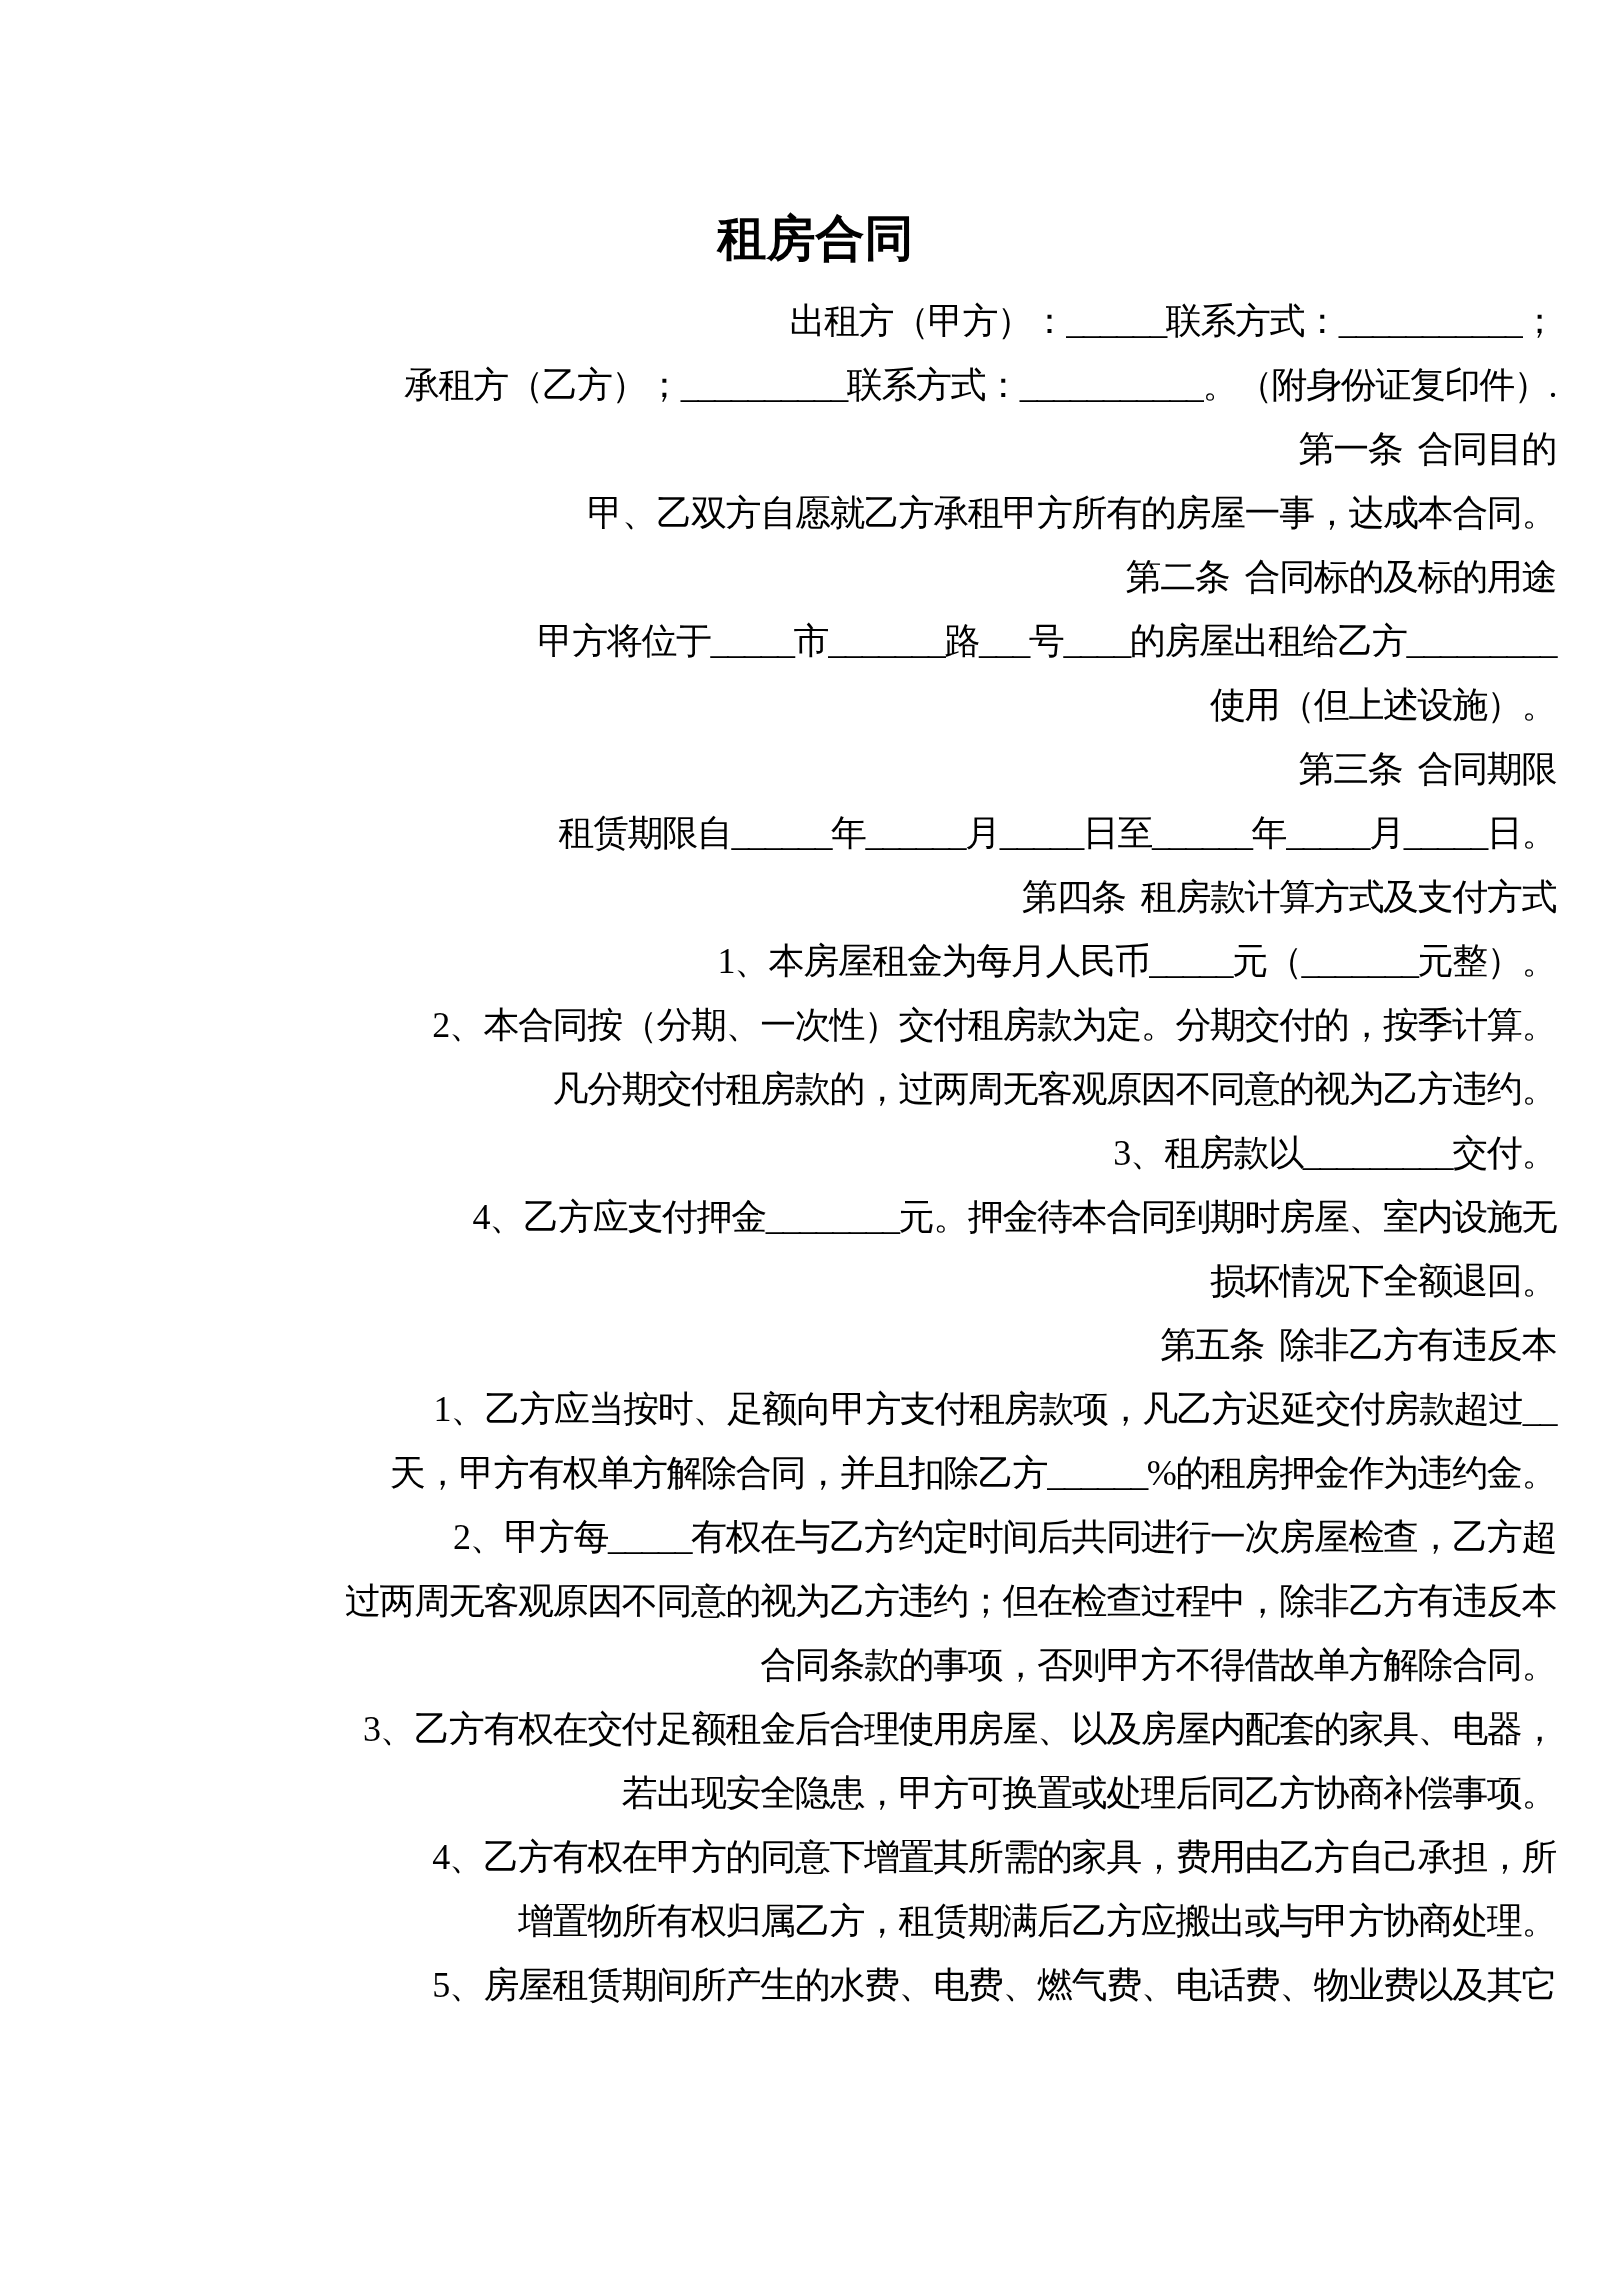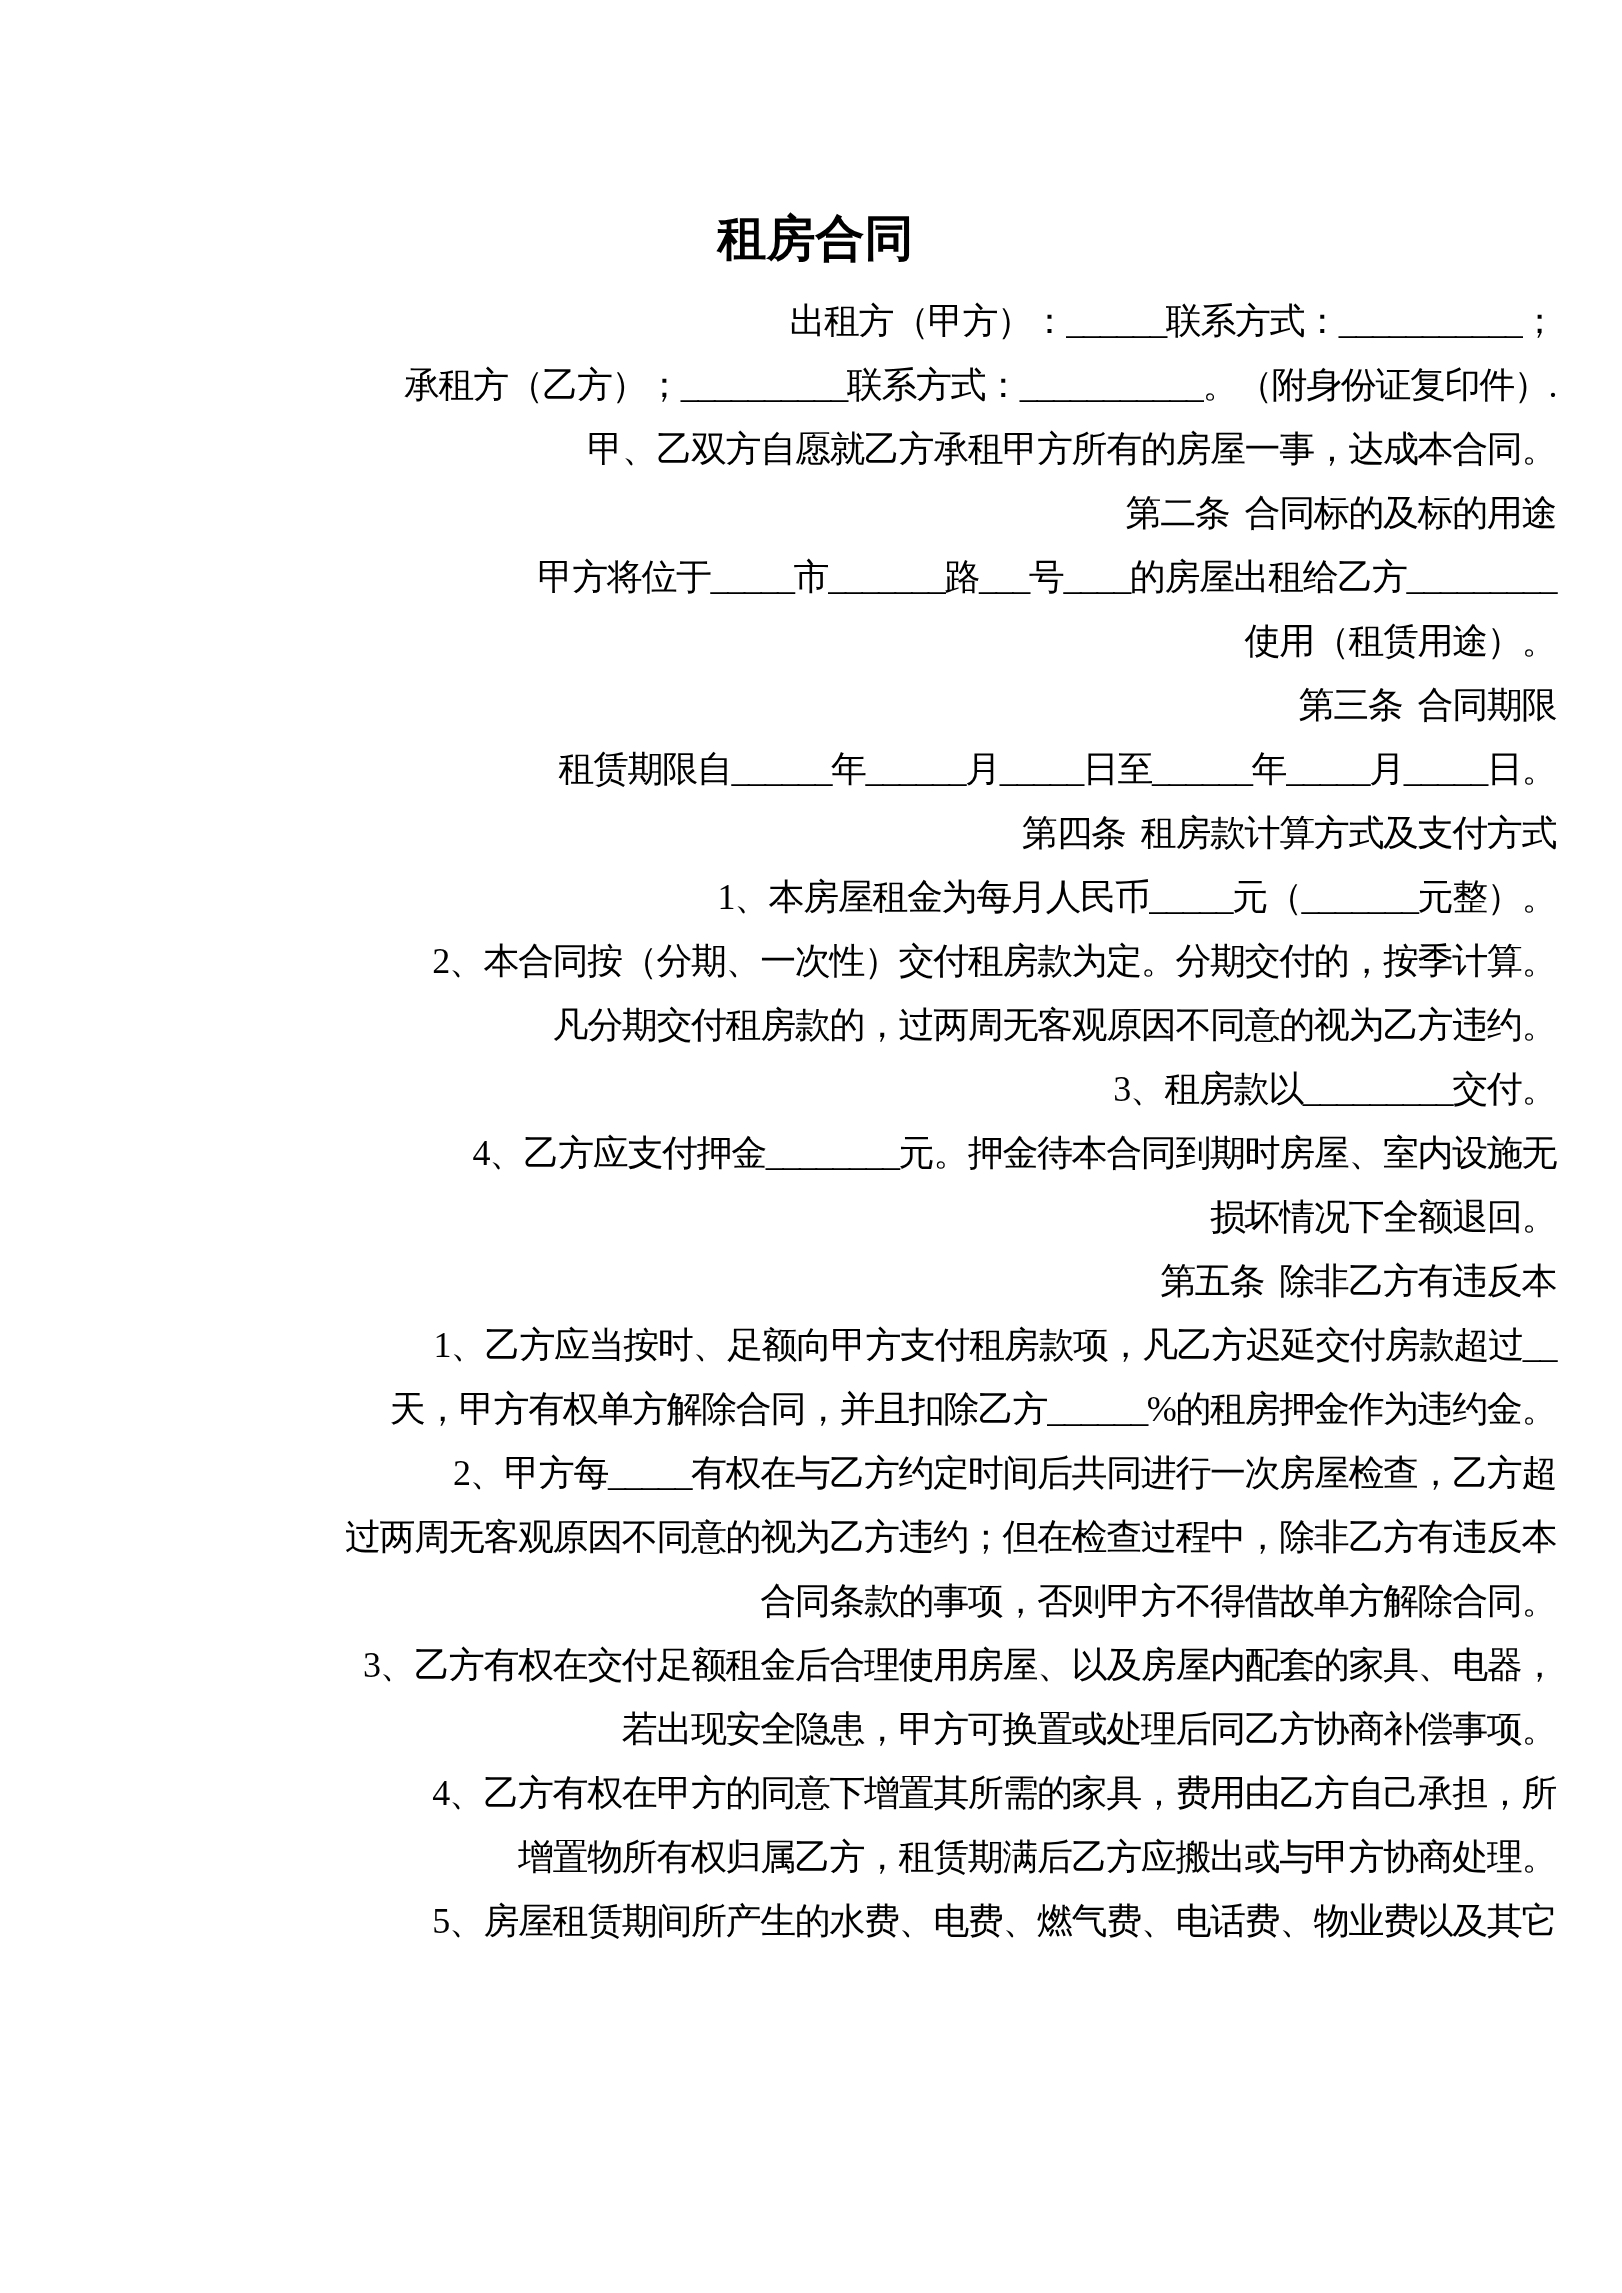--- a/index.html
+++ b/index.html
@@ -43,24 +43,25 @@
 </style>
 </head>
 <body>
 
 <div class="page">
   <h1 class="title">租房合同</h1>
 
   <div class="body-text">
     <div class="line ind0">出租方（甲方）：______联系方式：___________；</div>
     <div class="line ind0">承租方（乙方）；__________联系方式：___________。（附身份证复印件）.</div>
+    <div class="line ind0">第一条  合同目的</div>
     <div class="line ind2">甲、乙双方自愿就乙方承租甲方所有的房屋一事，达成本合同。</div>
     <div class="line ind0">第二条  合同标的及标的用途</div>
     <div class="line ind2">甲方将位于_____市_______路___号____的房屋出租给乙方_________</div>
-    <div class="line ind0">使用（租赁用途）。</div>
+    <div class="line ind0">使用（但上述设施）。</div>
     <div class="line ind0">第三条  合同期限</div>
     <div class="line ind2">租赁期限自______年______月_____日至______年_____月_____日。</div>
     <div class="line ind0">第四条  租房款计算方式及支付方式</div>
     <div class="line ind2">1、本房屋租金为每月人民币_____元（_______元整）。</div>
     <div class="line ind2">2、本合同按（分期、一次性）交付租房款为定。分期交付的，按季计算。</div>
     <div class="line ind1">凡分期交付租房款的，过两周无客观原因不同意的视为乙方违约。</div>
     <div class="line ind2">3、租房款以_________交付。</div>
     <div class="line ind2">4、乙方应支付押金________元。押金待本合同到期时房屋、室内设施无</div>
     <div class="line ind1">损坏情况下全额退回。</div>
     <div class="line ind0">第五条  除非乙方有违反本</div>

